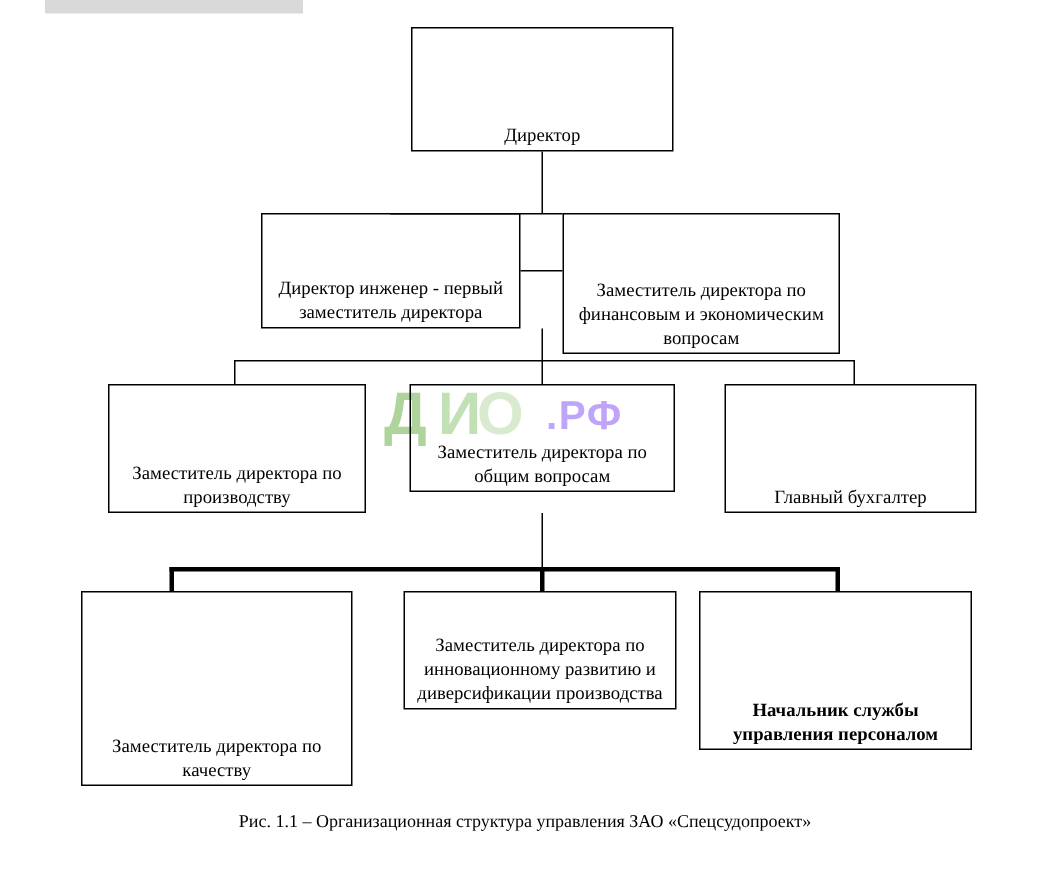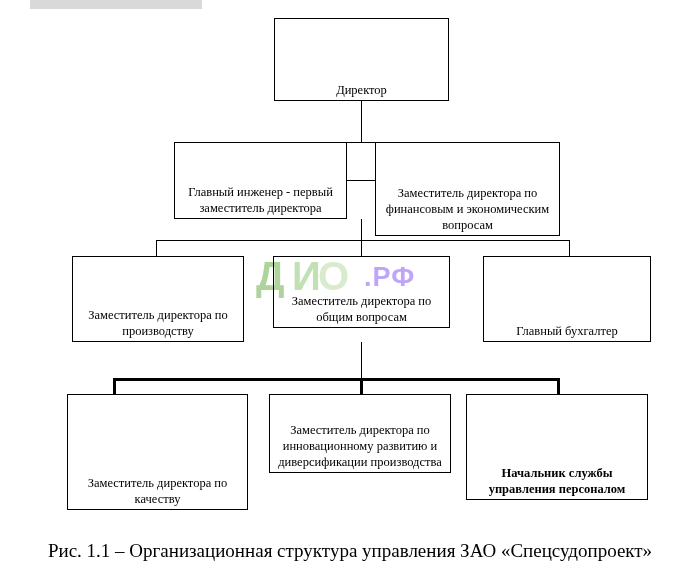--- a/index.html
+++ b/index.html
@@ -62,21 +62,21 @@
   .connector.v { width: 1px; }
   .connector.thick-h { height: 3px; }
   .connector.thick-v { width: 3px; }
 
   .caption {
     position: absolute;
     left: 0;
     top: 540px;
     width: 700px;
     text-align: center;
-    font-size: 19px;
+    font-size: 12px;
     font-family: "Liberation Serif", serif;
   }
 
   
   .watermark {
     position: absolute;
     left: 256px;
     top: 252px;
     width: 190px;
     height: 60px;
@@ -106,21 +106,21 @@
   <div class="node" style="left:274px; top:18px; width:175px; height:83px;">
     <span>Директор</span>
   </div>
 
   <div class="connector v" style="left:361px; top:101px; height:41px;"></div>
 
   <div class="connector h" style="left:260px; top:142px; width:115px;"></div>
   <div class="connector v" style="left:260px; top:142px; height:-0px;"></div>
 
   <div class="node" style="left:174px; top:142px; width:173px; height:77px;">
-    <span>Главный инженер - первый заместитель директора</span>
+    <span>Директор инженер - первый заместитель директора</span>
   </div>
 
   <div class="node" style="left:375px; top:142px; width:185px; height:94px;">
     <span>Заместитель директора по финансовым и экономическим вопросам</span>
   </div>
 
   <div class="connector h" style="left:347px; top:180px; width:28px;"></div>
 
   <div class="connector v" style="left:361px; top:219px; height:21px;"></div>
 
@@ -141,21 +141,21 @@
     <span>Главный бухгалтер</span>
   </div>
 
   <div class="connector v" style="left:361px; top:342px; height:36px;"></div>
 
   <div class="connector thick-h" style="left:113px; top:378px; width:447px;"></div>
   <div class="connector thick-v" style="left:113px; top:378px; height:16px;"></div>
   <div class="connector thick-v" style="left:360px; top:378px; height:16px;"></div>
   <div class="connector thick-v" style="left:557px; top:378px; height:16px;"></div>
 
-  <div class="node" style="left:67px; top:394px; width:181px; height:116px;">
+  <div class="node" style="left:54px; top:394px; width:181px; height:130px;">
     <span>Заместитель директора по качеству</span>
   </div>
 
   <div class="node" style="left:269px; top:394px; width:182px; height:79px;">
     <span>Заместитель директора по инновационному развитию и диверсификации производства</span>
   </div>
 
   <div class="node" style="left:466px; top:394px; width:182px; height:106px;font-weight:bold;">
     <span>Начальник службы управления персоналом</span>
   </div>

